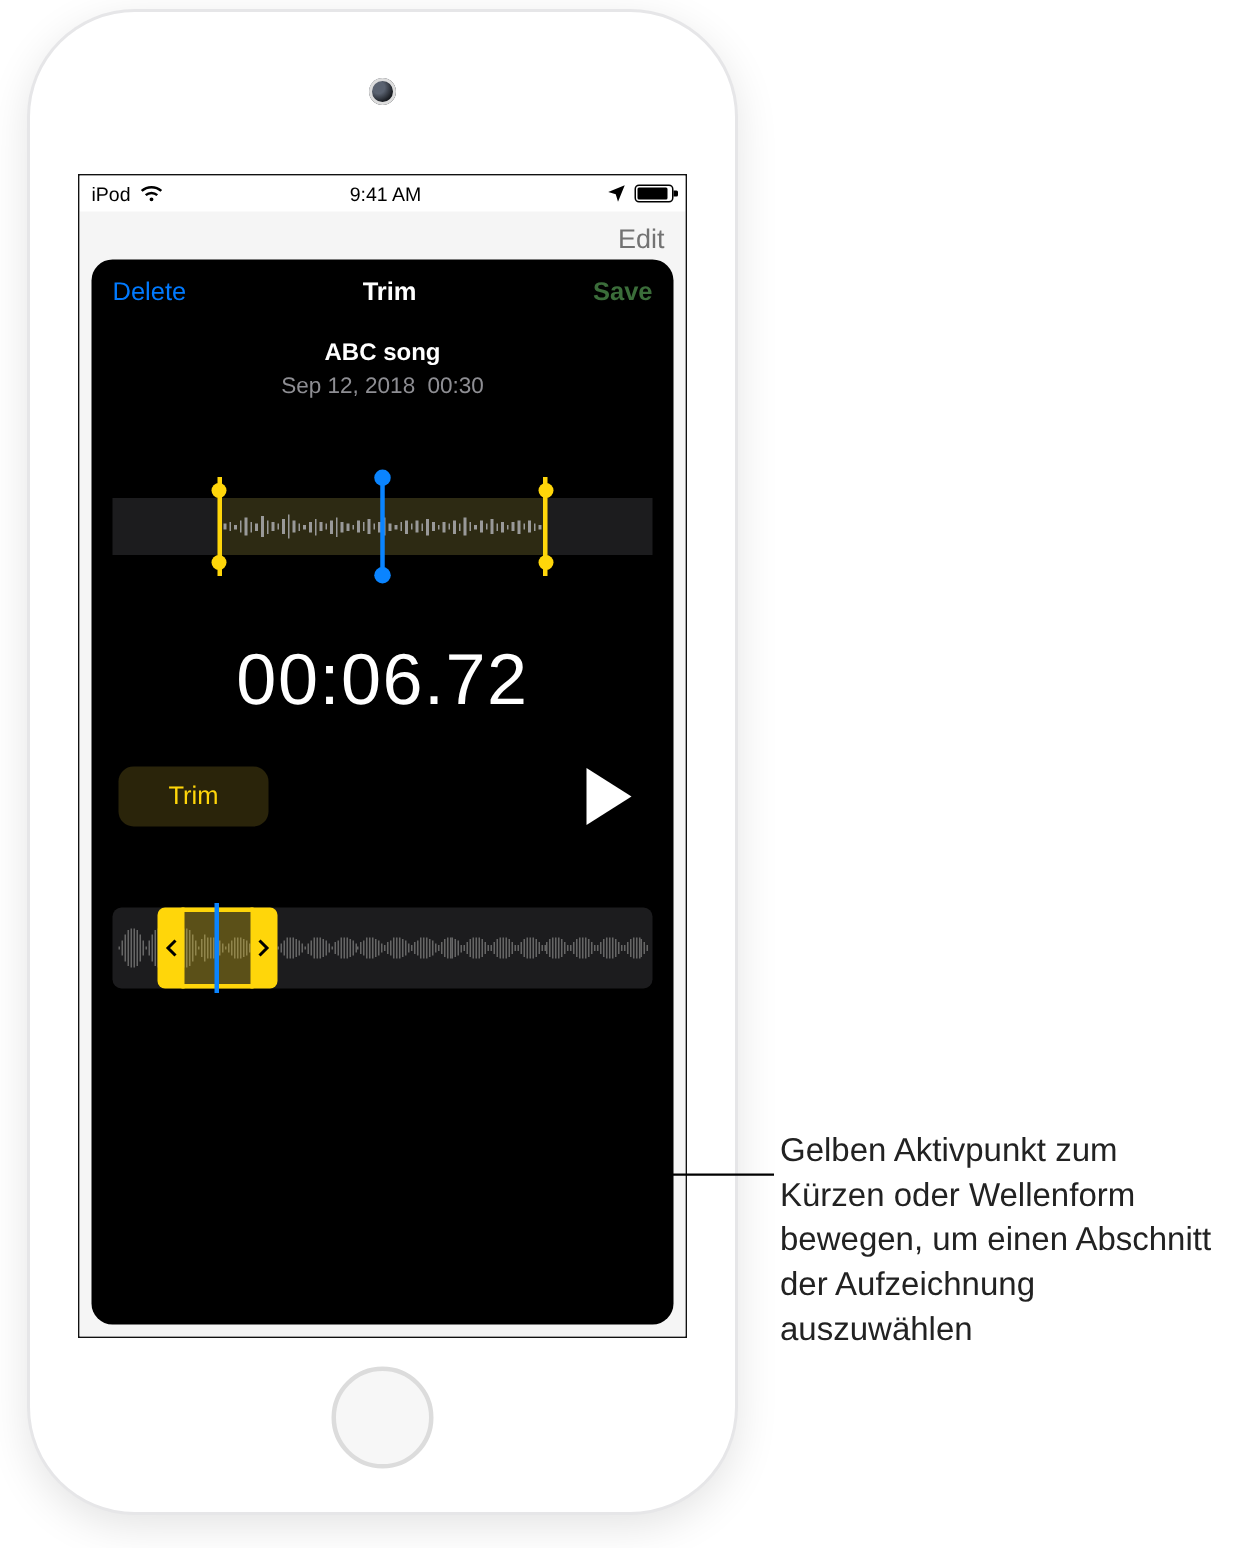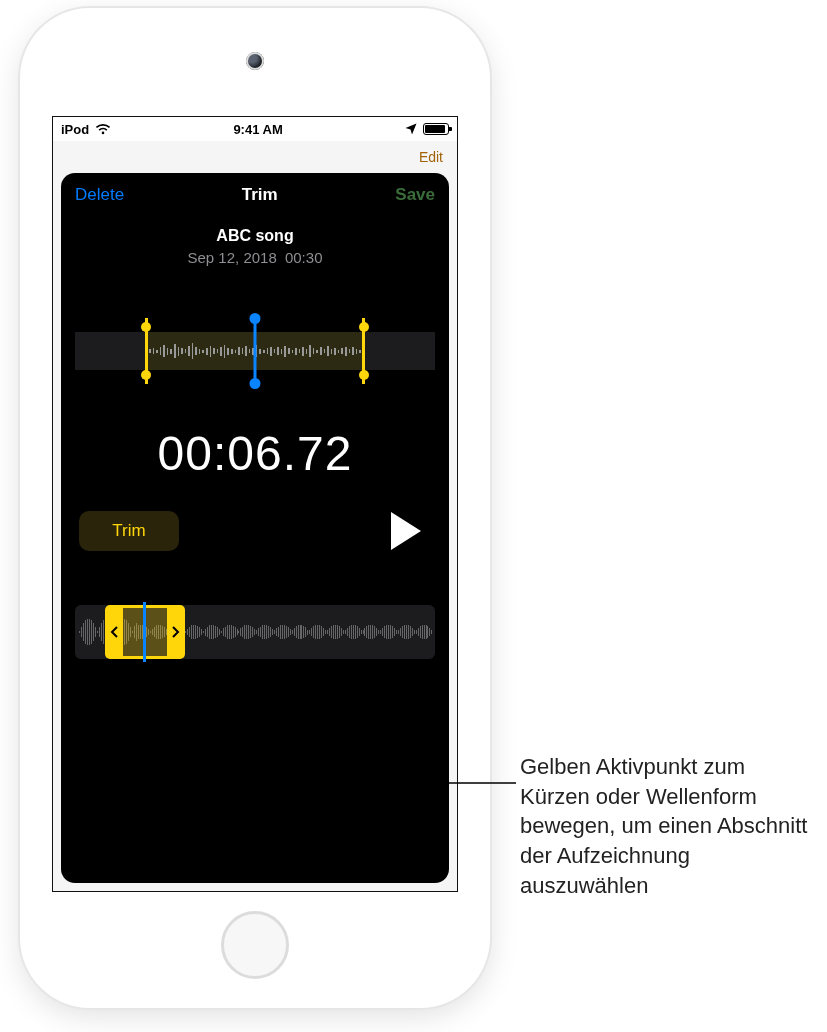--- a/index.html
+++ b/index.html
@@ -60,21 +60,21 @@
     border: 1px solid #111;
   }
   
   .statusbar {
     height: 24px;
     display: flex;
     align-items: center;
     justify-content: space-between;
     padding: 0 8px;
     font-size: 13px;
-    font-weight: 700;
+    font-weight: 400;
     color: #000;
     background: #fff;
   }
   .sb-left, .sb-right { display: flex; align-items: center; gap: 6px; }
   .wifi svg, .loc svg { display: block; }
   .battery {
     width: 26px; height: 12px;
     border: 1.5px solid #000;
     border-radius: 3px;
     position: relative;
@@ -98,22 +98,22 @@
   
   .under {
     position: absolute;
     top: 24px; left:0; right:0; bottom:0;
     background: #f5f5f5;
   }
   .under-edit {
     position: absolute;
     right: 14px;
     top: 8px;
-    color: #a16207;
-    font-size: 14px;
+    color: #737373;
+    font-size: 18px;
   }
 
   
   .sheet {
     position: absolute;
     top: 56px;
     left: 8px;
     right: 8px;
     bottom: 8px;
     background: #000;

